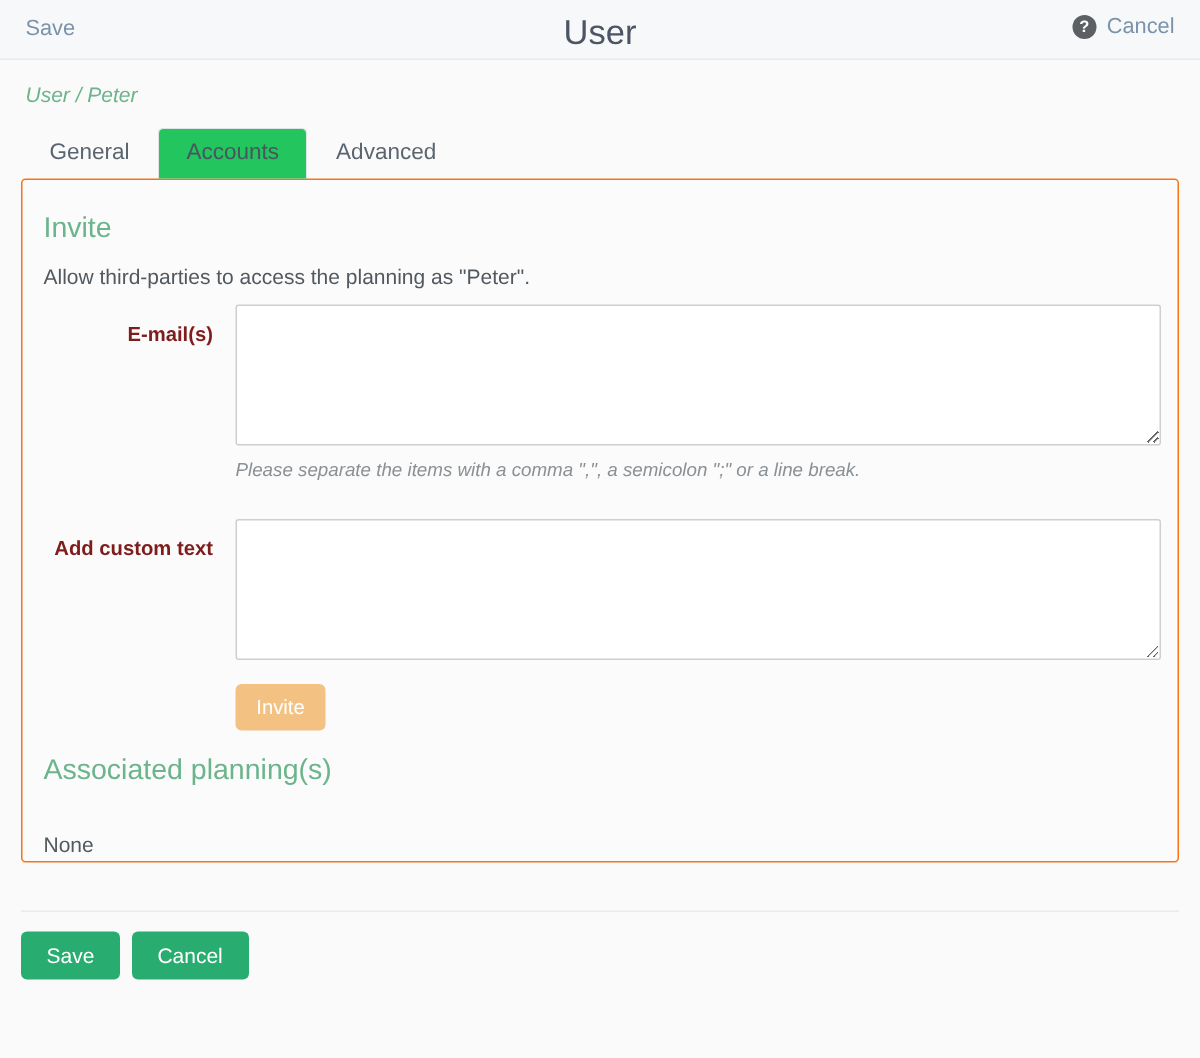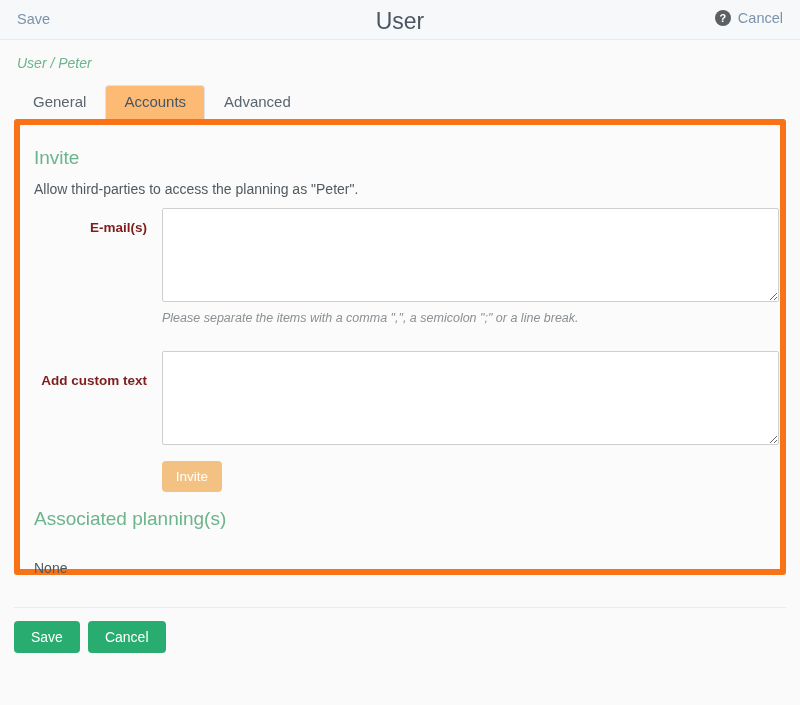--- a/index.html
+++ b/index.html
@@ -79,35 +79,35 @@
     padding: 7px 18px 8px 18px;
     font-size: 15px;
     color: #5a6570;
     cursor: pointer;
     border: 1px solid transparent;
     border-bottom: none;
     border-radius: 4px 4px 0 0;
     line-height: 1.2;
   }
   .tab.active {
-    background: #fdba74;
+    background: #22c55e;
     border-color: #dfe3e6;
     color: #4a5560;
     position: relative;
     z-index: 3;
   }
 
   
   .panel {
     position: absolute;
     left: 14px; top: 119px;
     width: 772px;
     height: 456px;
     background: #fbfbfb;
-    border: 6px solid #f97316;
+    border: 1px solid #f97316;
     border-radius: 3px;
   }
 
   .section-title {
     font-size: 19px;
     color: #6cb48c;
     margin: 0;
     font-weight: normal;
   }
   .invite-title { position: absolute; left: 14px; top: 22px; }
@@ -121,21 +121,21 @@
   
   .form-label {
     position: absolute;
     font-size: 13.5px;
     font-weight: bold;
     color: #7f1d1d;
     text-align: right;
     line-height: 20px;
   }
   .label-emails { left: 0px; top: 93px; width: 127px; }
-  .label-custom { left: 0px; top: 246px; width: 127px; }
+  .label-custom { left: 0px; top: 236px; width: 127px; }
 
   textarea.field {
     position: absolute;
     background: #ffffff;
     border: 1px solid #ccd0d3;
     border-radius: 2px;
     font-family: "Liberation Sans", sans-serif;
     font-size: 13px;
     color: #333;
     padding: 5px 7px;

